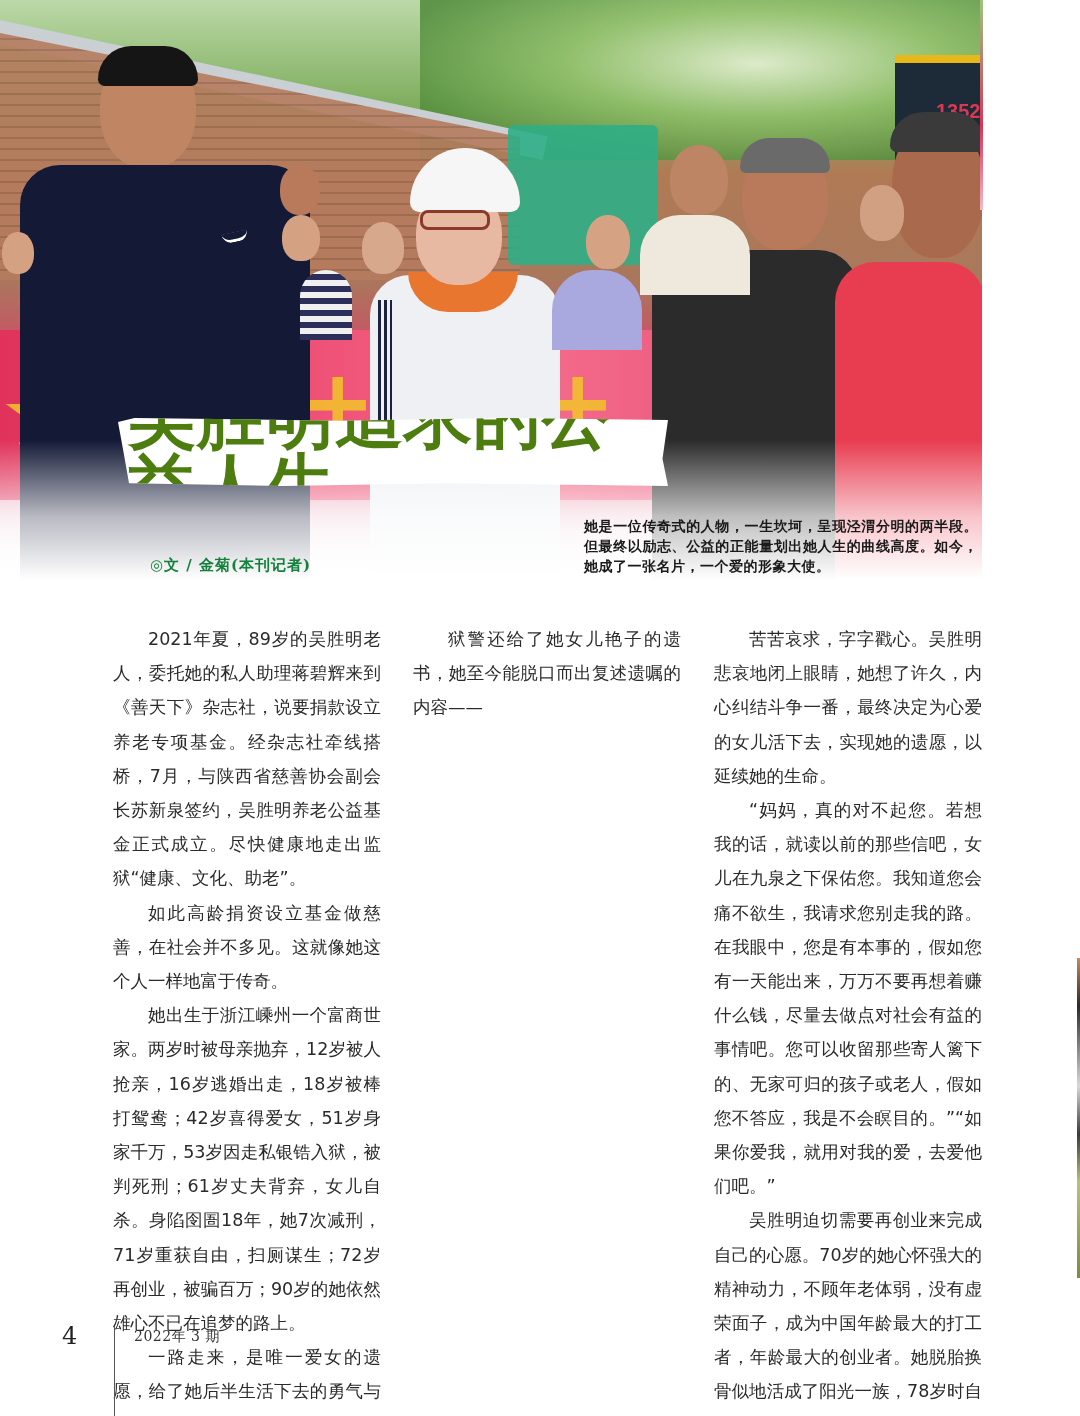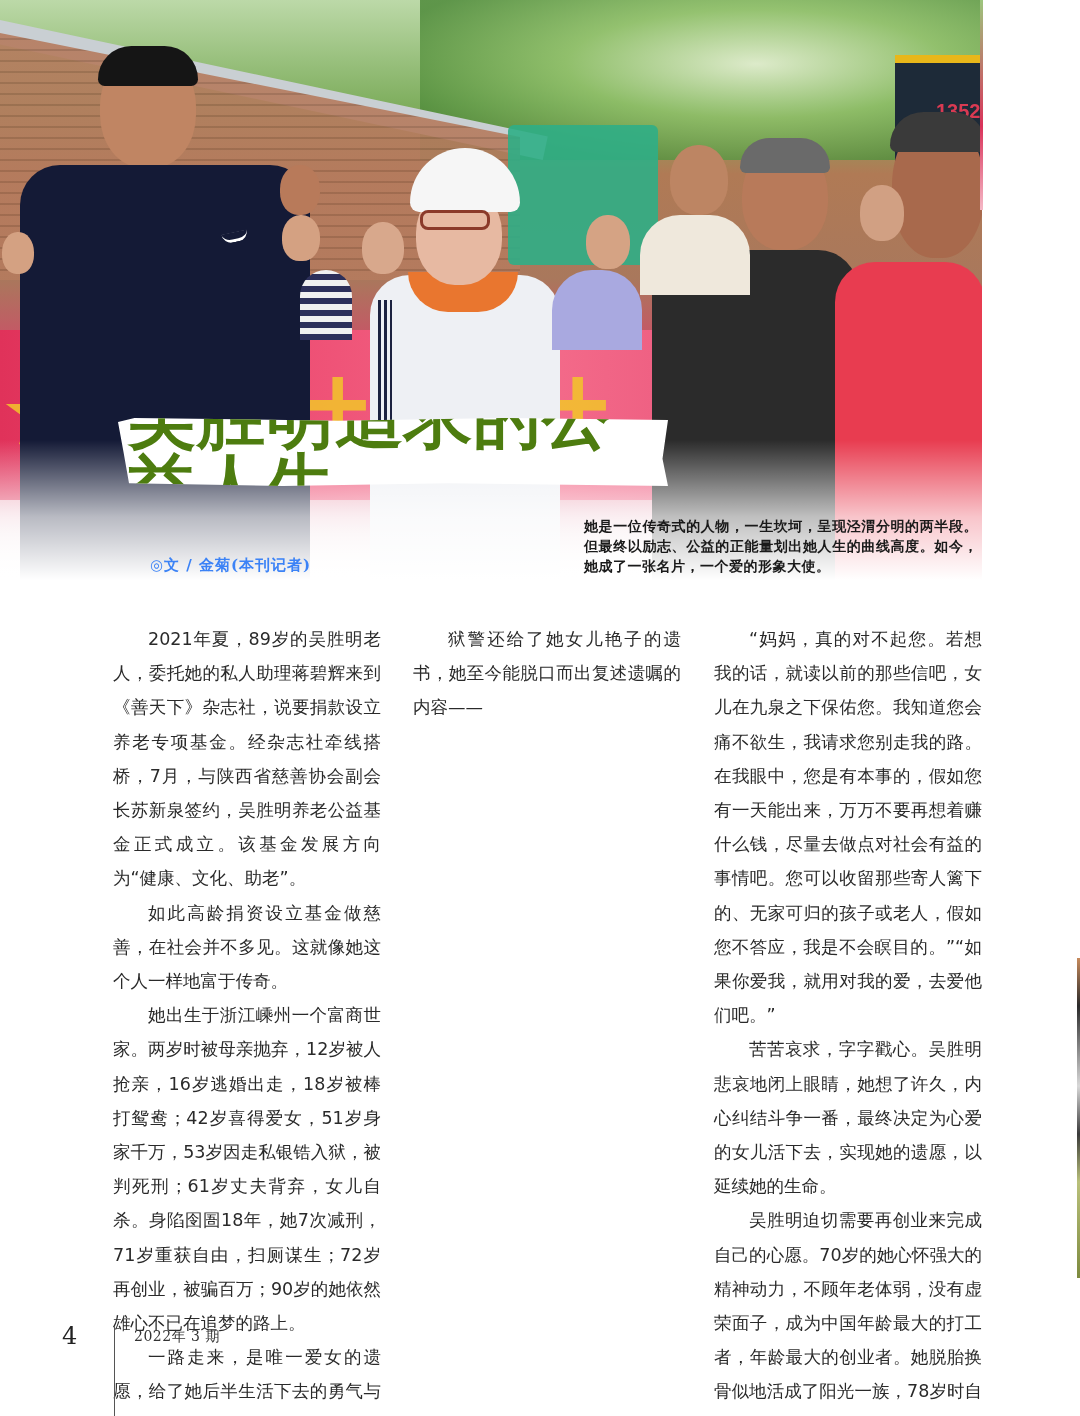--- a/index.html
+++ b/index.html
@@ -37,21 +37,21 @@
     position:absolute; left:118px; top:418px; width:550px; height:68px;
     background:#ffffff; padding: 4px 10px;
     clip-path: polygon(0 6%, 3% 0, 40% 4%, 70% 0, 100% 3%, 99% 60%, 100% 100%, 60% 96%, 30% 100%, 2% 96%, 1% 50%);
     display:flex; align-items:center; justify-content:center;
   }
   .title span {
     font-family: "DejaVu Sans", "Liberation Sans", sans-serif; font-weight: bold; font-size: 68px;
     color:#4d7c0f; letter-spacing: 1px; line-height:1;
   }
 
-  .byline { position:absolute; left:150px; top:556px; font-size:15px; color:#3b82f6; font-weight:bold; letter-spacing:1px; }
+  .byline { position:absolute; left:150px; top:556px; font-size:15px; color:#15803d; font-weight:bold; letter-spacing:1px; }
 
   .caption {
     position:absolute; left:584px; top:516px; width:394px;
     font-size:14px; line-height:20px; color:#1a1a1a; font-weight:bold; letter-spacing: 0.5px;
     text-align: justify;
   }
 
   
   .col { position:absolute; top:622px; width:268px; font-family: "DejaVu Sans", "Liberation Sans", sans-serif;
     font-size: 17.5px; line-height: 34.2px; color:#2a2a2a; text-align: justify; }
@@ -136,33 +136,33 @@
 <div class="title">
   <span>吴胜明追求的公益人生</span>
 </div>
 
 <div class="byline">◎文 / 金菊(本刊记者)</div>
 <div class="caption">她是一位传奇式的人物，一生坎坷，呈现泾渭分明的两半段。但最终以励志、公益的正能量划出她人生的曲线高度。如今，她成了一张名片，一个爱的形象大使。</div>
 
 <div class="edge-top"></div>
 
 <div class="col col1">
-  <p>2021年夏，89岁的吴胜明老人，委托她的私人助理蒋碧辉来到《善天下》杂志社，说要捐款设立养老专项基金。经杂志社牵线搭桥，7月，与陕西省慈善协会副会长苏新泉签约，吴胜明养老公益基金正式成立。该基金发展方向为“健康、文化、助老”。</p>
+  <p>2021年夏，89岁的吴胜明老人，委托她的私人助理蒋碧辉来到《善天下》杂志社，说要捐款设立养老专项基金。经杂志社牵线搭桥，7月，与陕西省慈善协会副会长苏新泉签约，吴胜明养老公益基金正式成立。尽快健康地走出监狱“健康、文化、助老”。</p>
   <p>如此高龄捐资设立基金做慈善，在社会并不多见。这就像她这个人一样地富于传奇。</p>
   <p>她出生于浙江嵊州一个富商世家。两岁时被母亲抛弃，12岁被人抢亲，16岁逃婚出走，18岁被棒打鸳鸯；42岁喜得爱女，51岁身家千万，53岁因走私银锆入狱，被判死刑；61岁丈夫背弃，女儿自杀。身陷囹圄18年，她7次减刑，71岁重获自由，扫厕谋生；72岁再创业，被骗百万；90岁的她依然雄心不已在追梦的路上。</p>
   <p>一路走来，是唯一爱女的遗愿，给了她后半生活下去的勇气与人生支撑。大起大落非常人的经历，磨砺了她的刚毅与坚韧。从此，为了完成女儿的</p>
 </div>
 
 <div class="col col2">
   <p>狱警还给了她女儿艳子的遗书，她至今能脱口而出复述遗嘱的内容——</p>
 </div>
 
 <div class="col col3">
+  <p>苦苦哀求，字字戳心。吴胜明悲哀地闭上眼睛，她想了许久，内心纠结斗争一番，最终决定为心爱的女儿活下去，实现她的遗愿，以延续她的生命。</p>
   <p>“妈妈，真的对不起您。若想我的话，就读以前的那些信吧，女儿在九泉之下保佑您。我知道您会痛不欲生，我请求您别走我的路。在我眼中，您是有本事的，假如您有一天能出来，万万不要再想着赚什么钱，尽量去做点对社会有益的事情吧。您可以收留那些寄人篱下的、无家可归的孩子或老人，假如您不答应，我是不会瞑目的。”“如果你爱我，就用对我的爱，去爱他们吧。”</p>
-  <p>苦苦哀求，字字戳心。吴胜明悲哀地闭上眼睛，她想了许久，内心纠结斗争一番，最终决定为心爱的女儿活下去，实现她的遗愿，以延续她的生命。</p>
   <p>吴胜明迫切需要再创业来完成自己的心愿。70岁的她心怀强大的精神动力，不顾年老体弱，没有虚荣面子，成为中国年龄最大的打工者，年龄最大的创业者。她脱胎换骨似地活成了阳光一族，78岁时自称“39公岁”，80岁时自称“80后”，82岁时自称“28芳龄”，90岁口口声声“90后”……</p>
 </div>
 
 <div class="folio">4</div>
 <div class="footer-rule"></div>
 <div class="issue">2022年 3 期</div>
 
 <div class="edge-strip"></div>
 
 </body></html>

